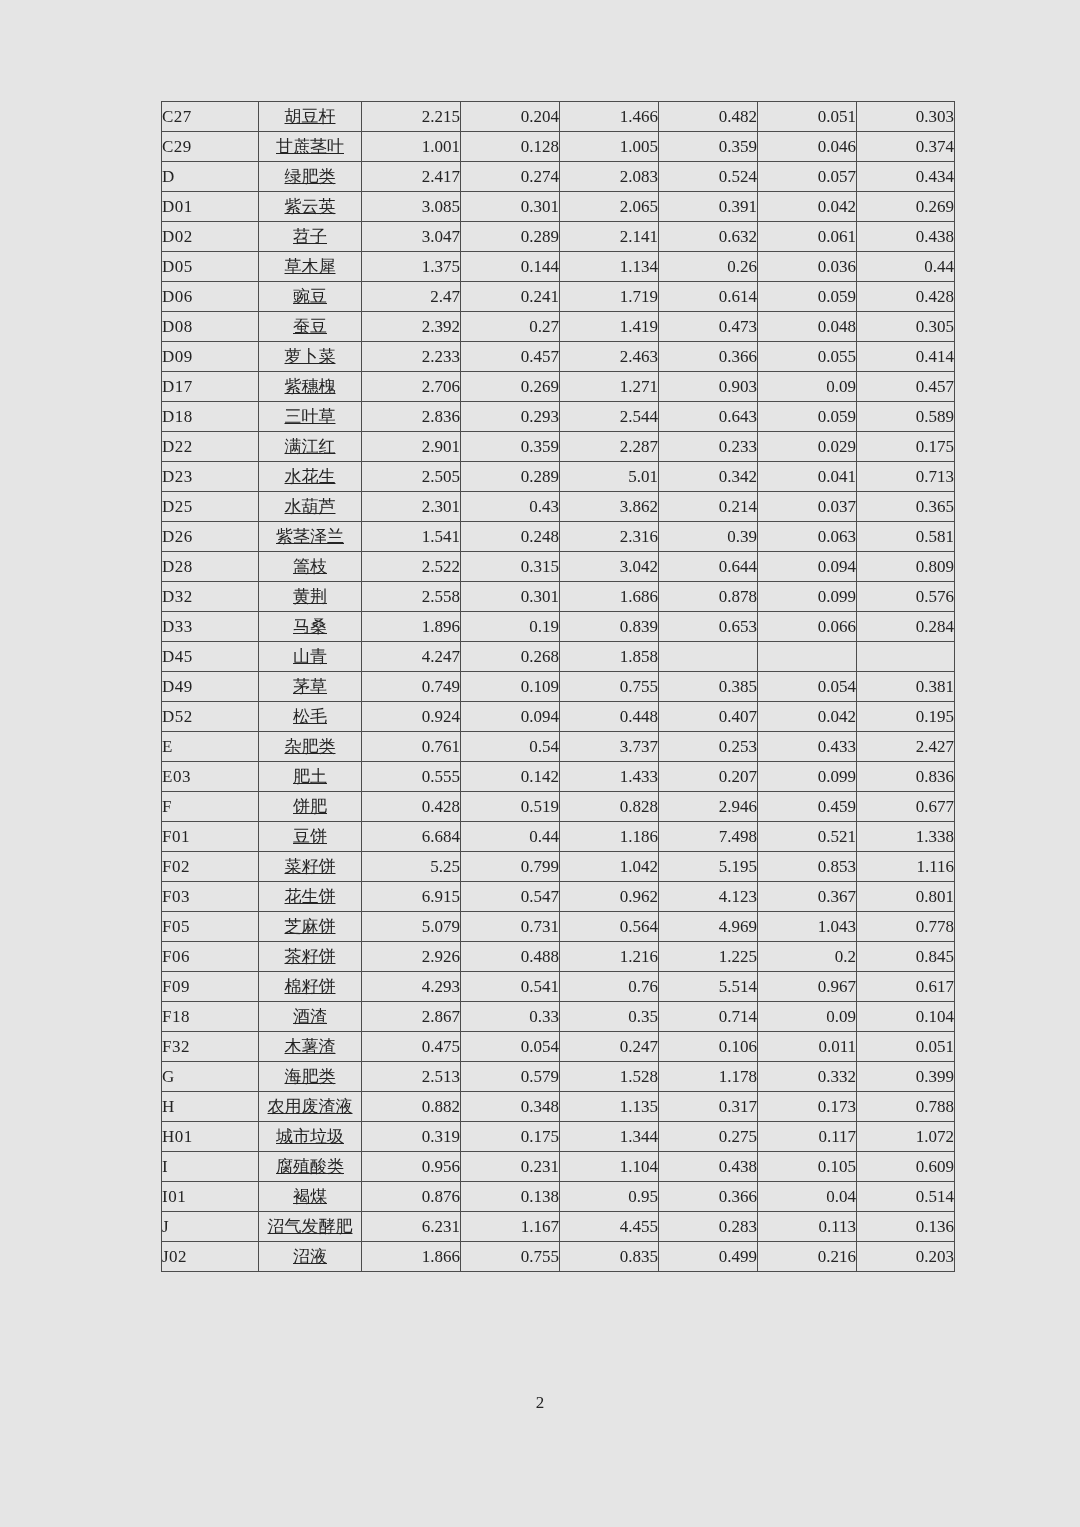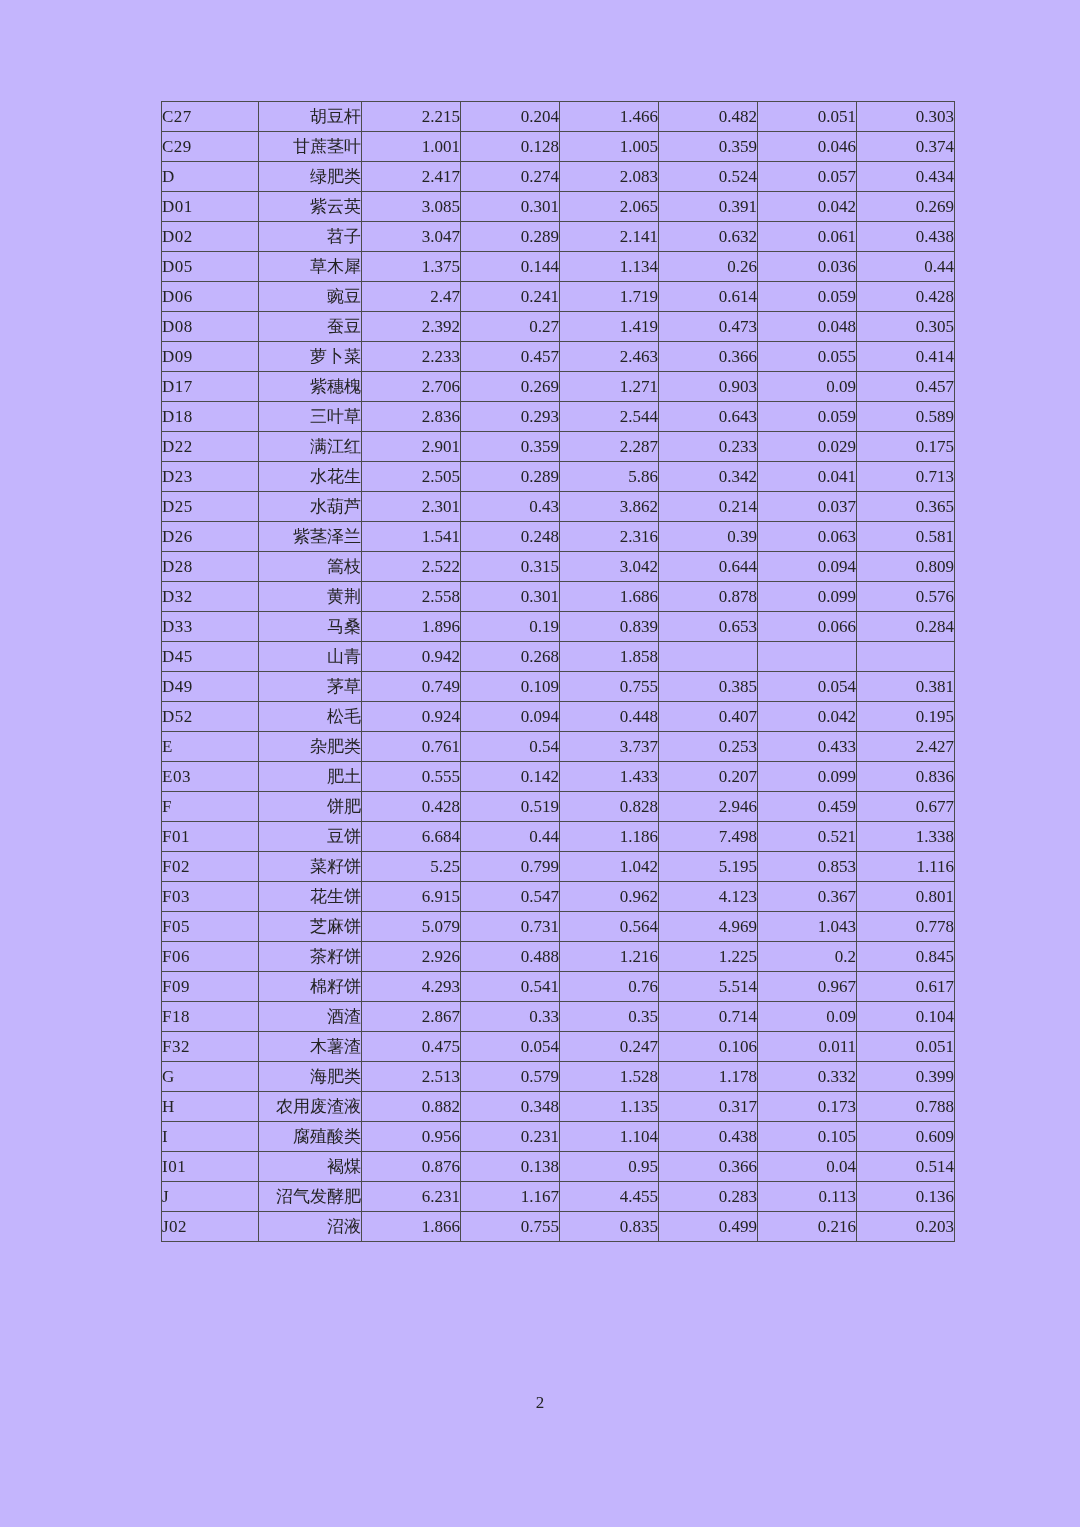--- a/index.html
+++ b/index.html
@@ -4,21 +4,21 @@
 <style>
   html, body {
     margin: 0;
     padding: 0;
     background: #ffffff;
   }
   .page {
     position: relative;
     width: 1080px;
     height: 1527px;
-    background: #c4b5fd;
+    background: #e5e5e5;
     font-family: "Liberation Serif", "DejaVu Serif", serif;
     color: #1e1e1e;
     overflow: hidden;
   }
   table.data-table {
     position: absolute;
     left: 161px;
     top: 101px;
     width: 794px;
     border-collapse: collapse;
@@ -34,22 +34,23 @@
     overflow: hidden;
     color: #242424;
   }
   td.code-cell {
     padding-left: 4px;
     text-align: left;
     letter-spacing: 0.5px;
   }
   td.name-cell {
     padding-left: 5px;
-    text-align: right;
+    text-align: center;
     font-size: 17px;
+    text-decoration: underline;
   }
   td.value-cell {
     padding-right: 9px;
     text-align: right;
   }
   .page-number {
     position: absolute;
     top: 1393px;
     left: 0;
     width: 1080px;
@@ -193,21 +194,21 @@
           <td class="value-cell">2.287</td>
           <td class="value-cell">0.233</td>
           <td class="value-cell">0.029</td>
           <td class="value-cell">0.175</td>
         </tr>
         <tr>
           <td class="code-cell">D23</td>
           <td class="name-cell">水花生</td>
           <td class="value-cell">2.505</td>
           <td class="value-cell">0.289</td>
-          <td class="value-cell">5.86</td>
+          <td class="value-cell">5.01</td>
           <td class="value-cell">0.342</td>
           <td class="value-cell">0.041</td>
           <td class="value-cell">0.713</td>
         </tr>
         <tr>
           <td class="code-cell">D25</td>
           <td class="name-cell">水葫芦</td>
           <td class="value-cell">2.301</td>
           <td class="value-cell">0.43</td>
           <td class="value-cell">3.862</td>
@@ -251,21 +252,21 @@
           <td class="value-cell">1.896</td>
           <td class="value-cell">0.19</td>
           <td class="value-cell">0.839</td>
           <td class="value-cell">0.653</td>
           <td class="value-cell">0.066</td>
           <td class="value-cell">0.284</td>
         </tr>
         <tr>
           <td class="code-cell">D45</td>
           <td class="name-cell">山青</td>
-          <td class="value-cell">0.942</td>
+          <td class="value-cell">4.247</td>
           <td class="value-cell">0.268</td>
           <td class="value-cell">1.858</td>
           <td class="value-cell"></td>
           <td class="value-cell"></td>
           <td class="value-cell"></td>
         </tr>
         <tr>
           <td class="code-cell">D49</td>
           <td class="name-cell">茅草</td>
           <td class="value-cell">0.749</td>
@@ -409,20 +410,30 @@
           <td class="code-cell">H</td>
           <td class="name-cell">农用废渣液</td>
           <td class="value-cell">0.882</td>
           <td class="value-cell">0.348</td>
           <td class="value-cell">1.135</td>
           <td class="value-cell">0.317</td>
           <td class="value-cell">0.173</td>
           <td class="value-cell">0.788</td>
         </tr>
         <tr>
+          <td class="code-cell">H01</td>
+          <td class="name-cell">城市垃圾</td>
+          <td class="value-cell">0.319</td>
+          <td class="value-cell">0.175</td>
+          <td class="value-cell">1.344</td>
+          <td class="value-cell">0.275</td>
+          <td class="value-cell">0.117</td>
+          <td class="value-cell">1.072</td>
+        </tr>
+        <tr>
           <td class="code-cell">I</td>
           <td class="name-cell">腐殖酸类</td>
           <td class="value-cell">0.956</td>
           <td class="value-cell">0.231</td>
           <td class="value-cell">1.104</td>
           <td class="value-cell">0.438</td>
           <td class="value-cell">0.105</td>
           <td class="value-cell">0.609</td>
         </tr>
         <tr>

